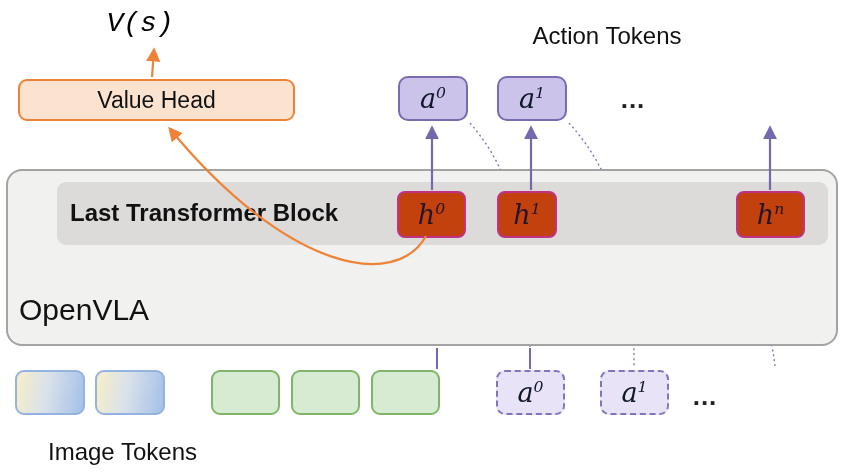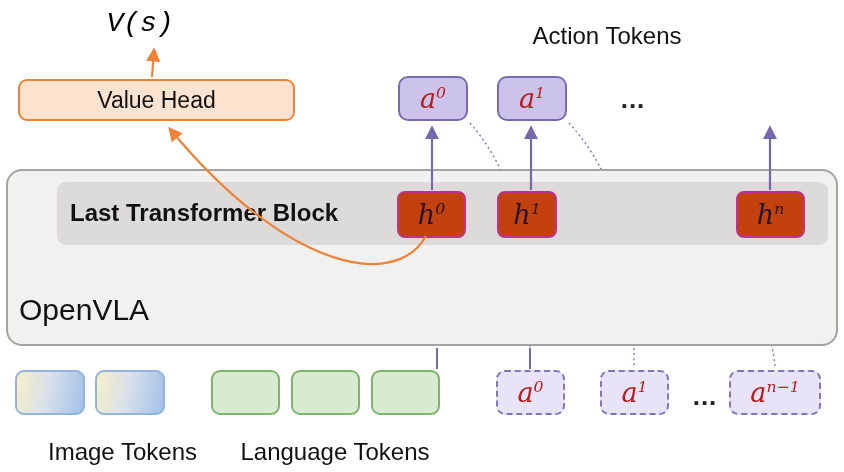--- a/index.html
+++ b/index.html
@@ -4,21 +4,21 @@
 <style>
   html,body{margin:0;padding:0;background:#fff;}
   .canvas{position:relative;width:844px;height:472px;background:#ffffff;
           font-family:"Liberation Sans",sans-serif;overflow:hidden;}
   .layer{position:absolute;left:0;top:0;width:844px;height:472px;pointer-events:none;}
   #dotted-layer{z-index:1;}
   #arrow-layer{z-index:3;}
   .box{position:absolute;box-sizing:border-box;display:flex;align-items:center;
        justify-content:center;z-index:2;}
   .text{position:absolute;z-index:2;color:#111;white-space:nowrap;}
-  .math{font-family:"DejaVu Serif",serif;font-style:italic;font-size:27px;color:#b91c1c;}
+  .math{font-family:"DejaVu Serif",serif;font-style:italic;font-size:27px;color:#0f172a;}
   .math sup{font-size:0.58em;}
   .h-box .math{color:#241430;}
   .vs{font-family:Liberation Mono, monospace;font-style:italic;font-size:28px;color:#000;}
   .top-a{background:#cbc3e9;border:2px solid #7a6bb0;border-radius:10px;}
   .h-box{background:#c2410c;border:2px solid #be3387;border-radius:8px;}
   .value-head{background:#fbe3d0;border:2.5px solid #ee8338;border-radius:9px;
               font-size:23px;color:#111;}
   .gray-box{background:#f1f1f0;border:2.5px solid #a5a3a2;border-radius:16px;}
   .inner-block{background:#dcdbda;border-radius:9px;}
   .img-token{background:linear-gradient(100deg,#f6efc9 0%,#dae1ea 45%,#a3c1e8 100%);
@@ -78,26 +78,22 @@
   <div class="box lang-token" style="left:211px;top:370px;width:69px;height:45px;"></div>
   <div class="box lang-token" style="left:291px;top:370px;width:69px;height:45px;"></div>
   <div class="box lang-token" style="left:371px;top:370px;width:69px;height:45px;"></div>
   <div class="box dashed-a" style="left:496px;top:370px;width:69px;height:45px;">
     <span class="math"><span>a</span><sup>0</sup></span>
   </div>
   <div class="box dashed-a" style="left:600px;top:370px;width:69px;height:45px;">
     <span class="math"><span>a</span><sup>1</sup></span>
   </div>
   <div class="ellipsis" style="left:684px;top:381px;width:42px;">...</div>
-  <div class="box dashed-a" style="left:729px;top:370px;width:92px;height:45px;">
-    <span class="math"><span>a</span><sup>n−1</sup></span>
-  </div>
 
   <div class="text bottom-label" style="left:0px;top:438px;width:164px;text-align:left;padding-left:48px;">Image Tokens</div>
-  <div class="text bottom-label" style="left:225px;top:438px;width:220px;text-align:center;">Language Tokens</div>
 
   <svg class="layer" id="arrow-layer" width="844" height="472" viewBox="0 0 844 472">
     <defs>
       <marker id="arrP" viewBox="0 0 10 10" refX="8" refY="5" markerWidth="6.5" markerHeight="6.5" orient="auto-start-reverse">
         <path d="M0,0 L10,5 L0,10 z" fill="#7668ac"></path>
       </marker>
       <marker id="arrO" viewBox="0 0 10 10" refX="8" refY="5" markerWidth="6.5" markerHeight="6.5" orient="auto-start-reverse">
         <path d="M0,0 L10,5 L0,10 z" fill="#ee8338"></path>
       </marker>
     </defs>

